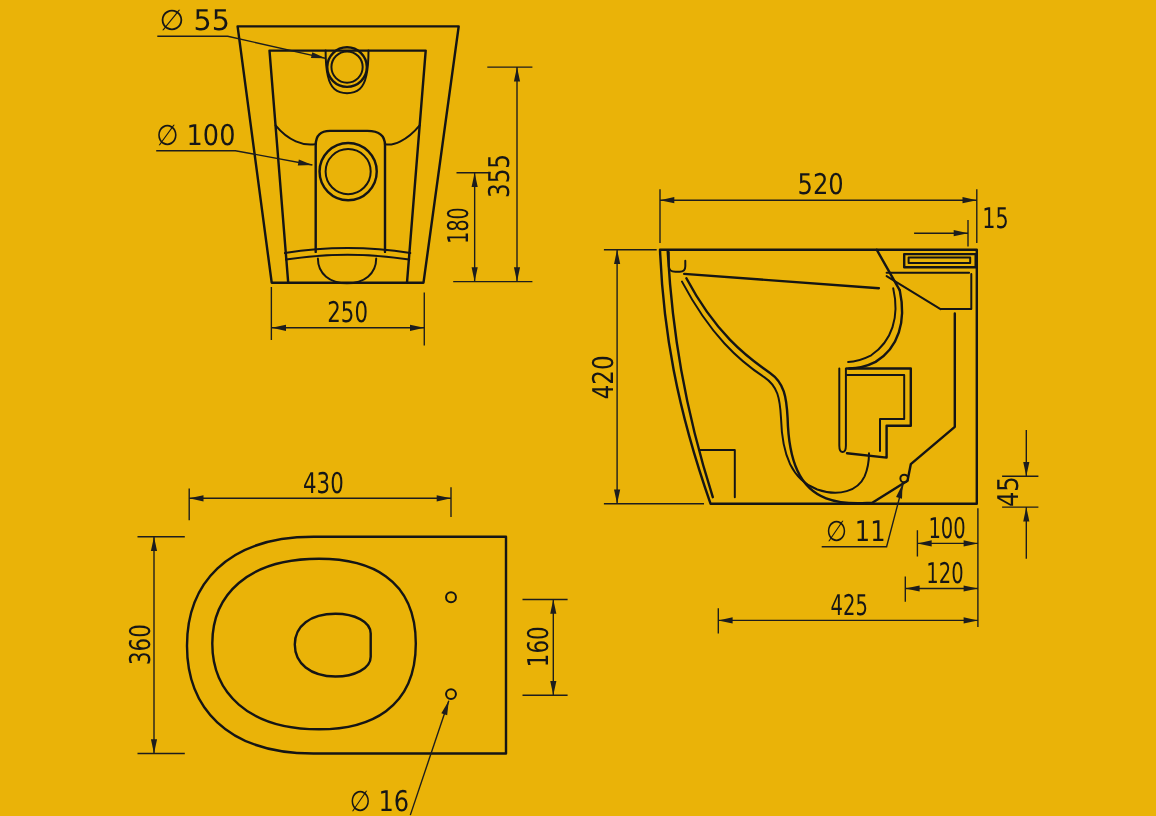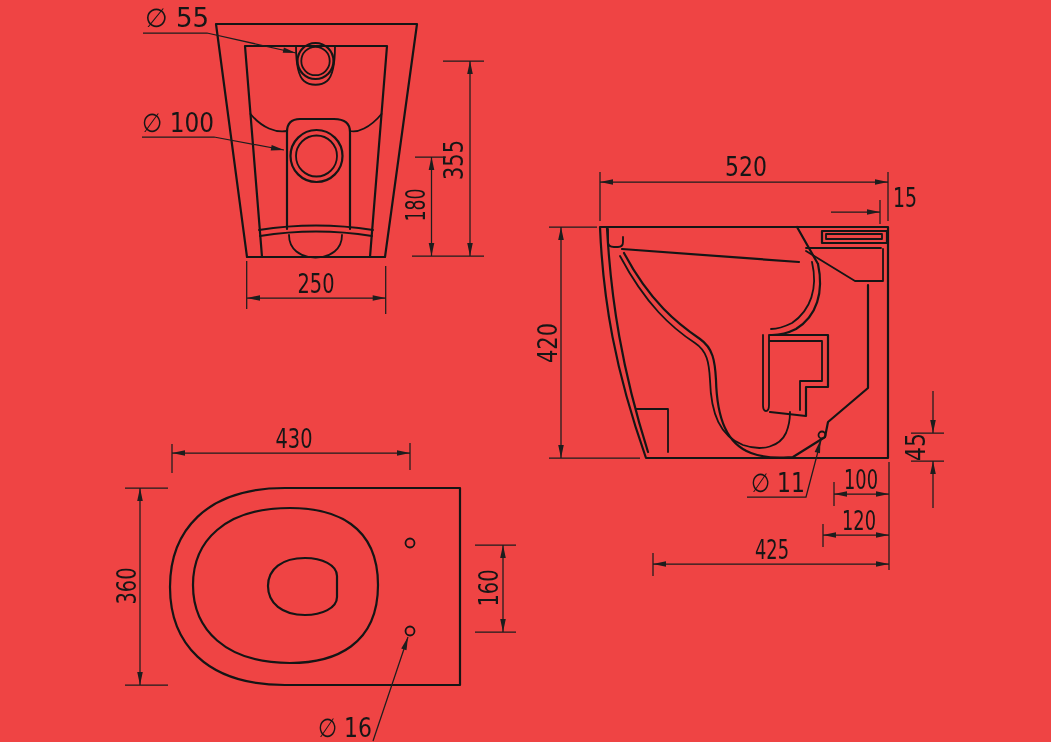--- a/index.html
+++ b/index.html
@@ -1,16 +1,16 @@
 <!DOCTYPE html>
 <html><head>
 <meta charset="utf-8">
 <style>
   html,body{margin:0;padding:0;background:#ffffff;}
-  #page{position:relative;width:1051px;height:742px;background:#ef4444;overflow:hidden;}
+  #page{position:relative;width:1051px;height:742px;background:#eab308;overflow:hidden;}
   svg{display:block}
   .obj{fill:none;stroke:#151515;stroke-width:2.2;stroke-linejoin:round;stroke-linecap:round}
   .objthin{fill:none;stroke:#151515;stroke-width:1.8;stroke-linejoin:round;stroke-linecap:round}
   .dim{fill:none;stroke:#1d1d1d;stroke-width:1.25;stroke-linecap:butt}
   .arr{fill:#1d1d1d;stroke:none}
   .lbl{font-family:"DejaVu Sans","Liberation Sans",sans-serif;font-size:26px;fill:#161616;letter-spacing:0}
   .lblm{text-anchor:middle}
 </style>
 </head>
 <body>

